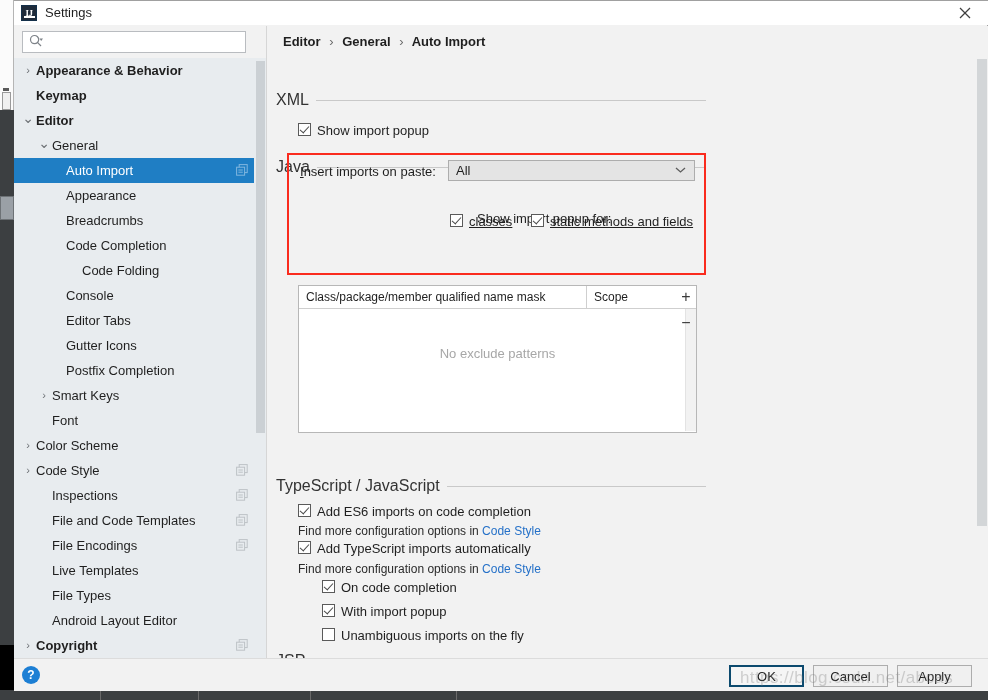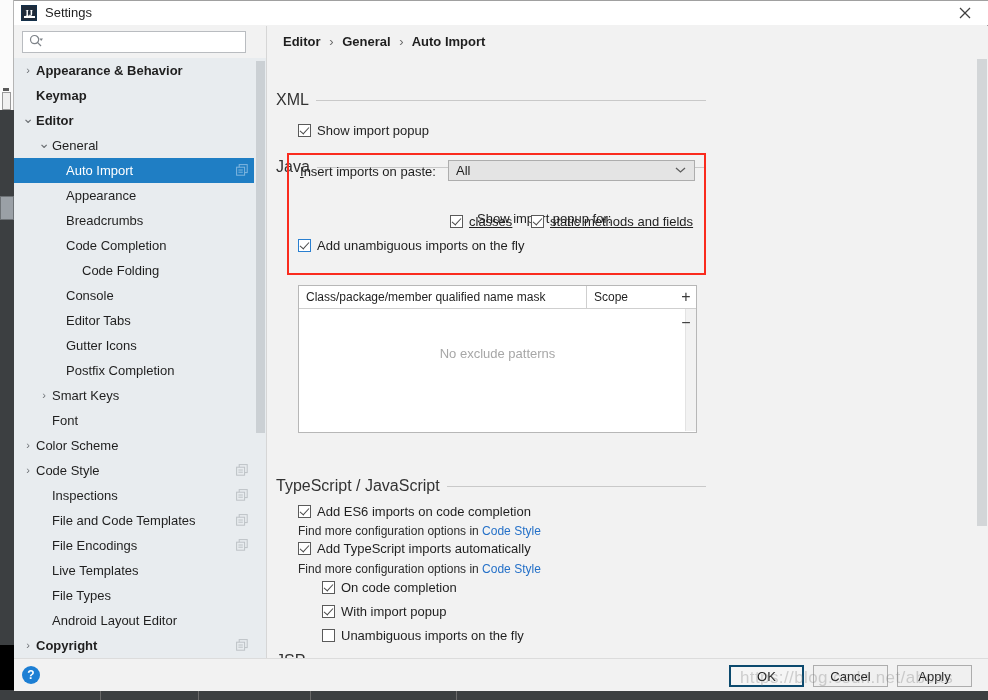--- a/index.html
+++ b/index.html
@@ -160,21 +160,21 @@
   .group {
     position: absolute; left: 9px; width: 430px;
     display: flex; align-items: center;
   }
   .group .g-label { font-size: 16px; color: #333; white-space: nowrap; }
   .group .g-line {
     flex: 1; height: 1px; background: #c9c9c9; margin-left: 7px;
   }
 
   .cbrow {
-    position: absolute; display: flex; align-items: center;
+    position: absolute; display: flex; 
     font-size: 13px; color: #1f1f1f; white-space: nowrap;
   }
   .cb {
     width: 13px; height: 13px; border: 1px solid #5a5a5a; background: #ffffff;
     margin-right: 6px; position: relative; flex: 0 0 auto;
   }
   .cb.focused { border-color: #2a7fd0; }
   .cb.checked::after {
     content: ""; position: absolute; left: 3px; top: 0px;
     width: 4px; height: 8px; border: solid #4a4a4a;
@@ -472,24 +472,20 @@
       <div class="cbrow" style="left:210px; top:185px;">
         <span>Show import popup for:</span>
       </div>
       <div class="cbrow" style="left:183px; top:188px;">
         <span class="cb checked"></span>
         <span class="uline">classes</span>
       </div>
       <div class="cbrow" style="left:264px; top:188px;">
         <span class="cb checked"></span>
         <span class="uline">static methods and fields</span>
-      </div>
-      <div class="cbrow" style="left:31px; top:212px;">
-        <span class="cb checked focused"></span>
-        <span>Add unambiguous imports on the fly</span>
       </div>
       <div class="cbrow" style="left:31px; top:261px;">
         <span>Exclude from import and completion:</span>
       </div>
 
       <div class="table-wrap" style="left:31px; top:259px;">
         <div class="table-head">
           <div class="th th1">Class/package/member qualified name mask</div>
           <div class="th th2">Scope</div>
         </div>

